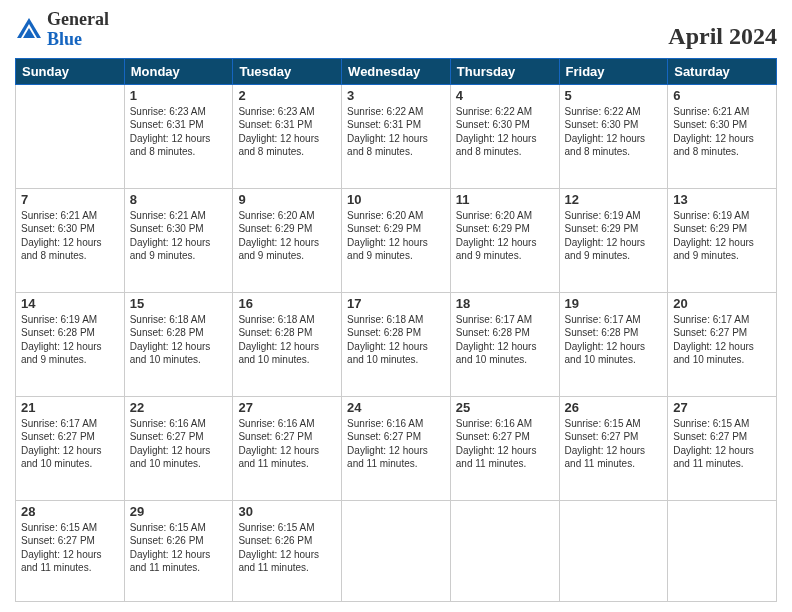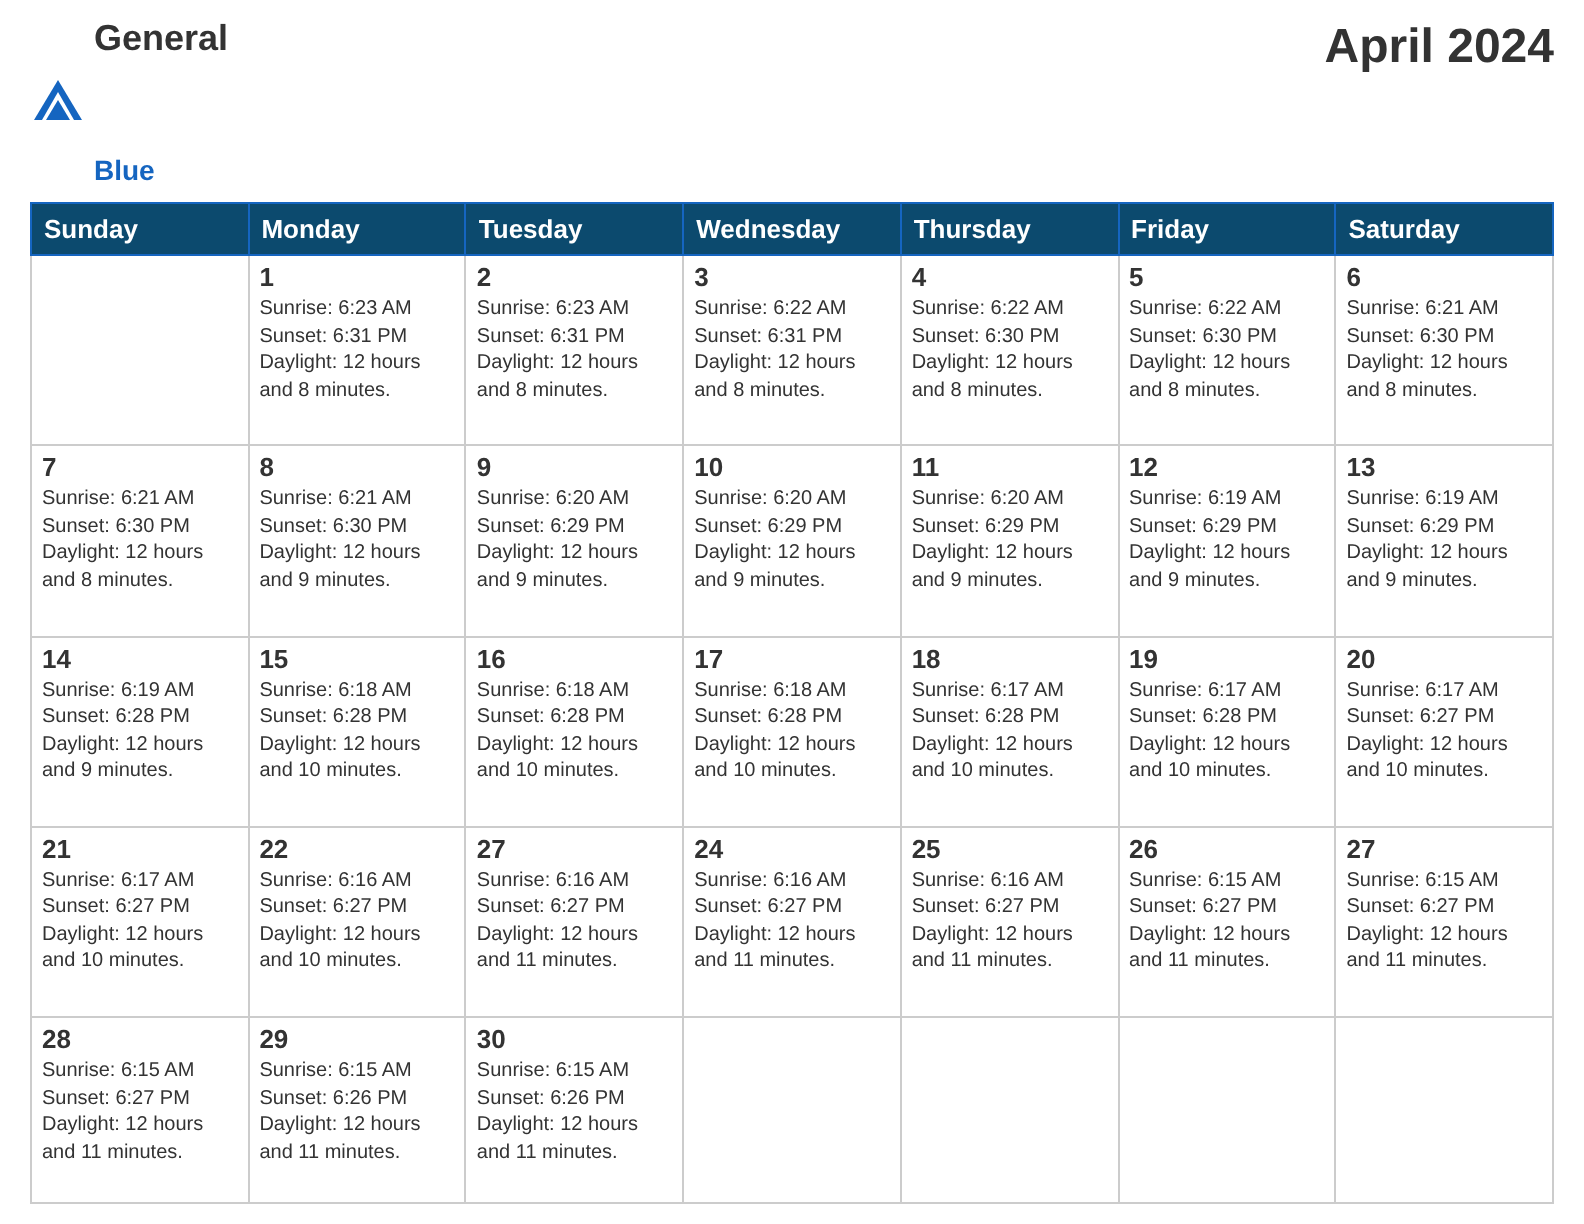--- a/index.html
+++ b/index.html
@@ -13,43 +13,43 @@
     .page {
       width: 792px;
       height: 612px;
       padding: 10px 15px;
       display: flex;
       flex-direction: column;
     }
     .header {
       display: flex;
       justify-content: space-between;
-      align-items: flex-start;
+      align-items: flex-end;
       margin-bottom: 8px;
+      font-family: Liberation Serif, serif;
     }
     .logo {
       display: flex;
       align-items: center;
       gap: 0;
     }
     .logo-text {
       display: flex;
       flex-direction: column;
       line-height: 1.1;
     }
     .logo-general {
       font-size: 18px;
       font-weight: bold;
       color: #333;
     }
     .logo-blue {
-      font-size: 14px;
+      font-size: 18px;
       font-weight: bold;
       color: #1565c0;
-      margin-top: 48px;
     }
     .logo-icon {
       width: 28px;
       height: 28px;
       margin-right: 4px;
     }
     .title-block {
       text-align: right;
     }
     .main-title {

